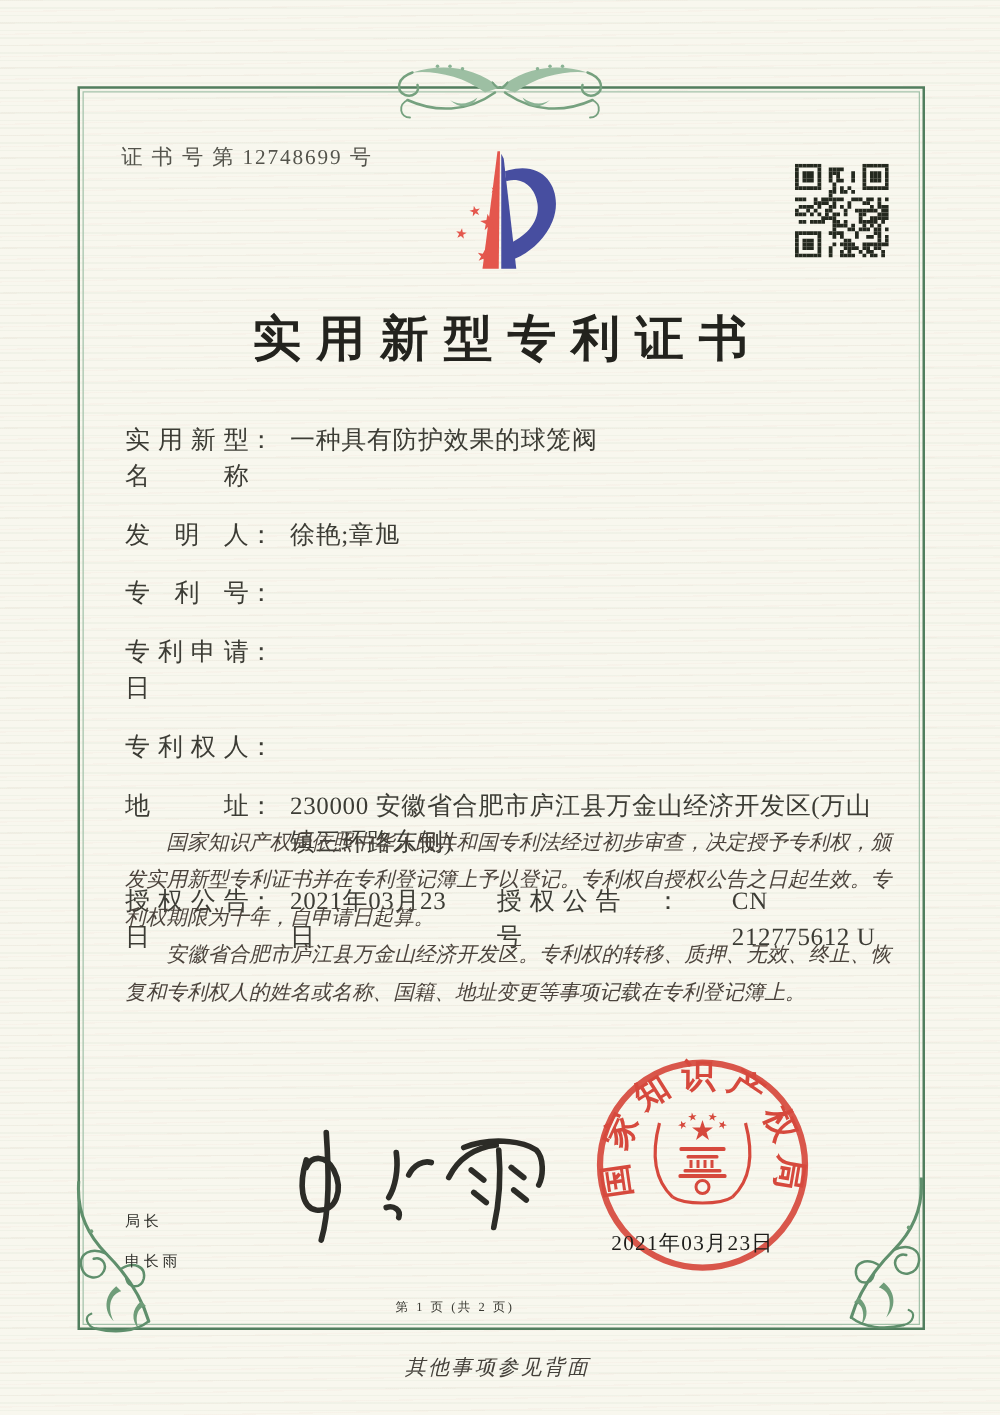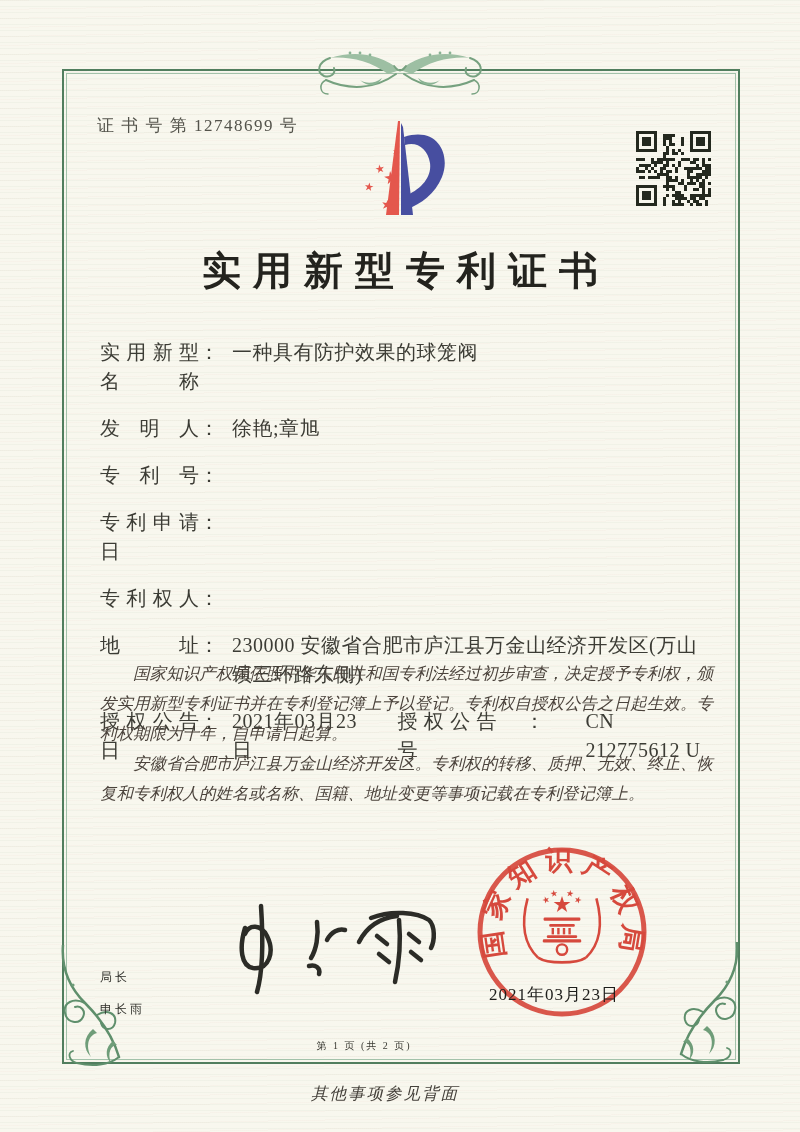--- a/index.html
+++ b/index.html
@@ -34,21 +34,21 @@
   .paras{position:absolute;left:100px;top:660px;width:613px;font-size:16.5px;line-height:30px;
     color:#4b433c;text-align:justify;font-family:Liberation Mono, monospace;}
   .kai{font-style:italic;}
   .paras p{margin:0;text-indent:2em;}
   .official{position:absolute;left:100px;top:937px;font-family:"Liberation Sans","DejaVu Sans",sans-serif;
     font-size:12px;line-height:32px;letter-spacing:3px;color:#2e2e29;margin-top:24px;}
   .signature{position:absolute;left:222px;top:896px;}
   .seal{position:absolute;left:470px;top:840px;}
   .seal-date{position:absolute;left:489px;top:983px;font-size:17px;letter-spacing:1px;color:#1d1d1a;z-index:5;}
   .page-info{position:absolute;left:0;top:1039px;width:728px;text-align:center;font-size:10px;letter-spacing:2px;color:#3a3a33;}
-  .back-note{position:absolute;left:4px;top:1083px;width:762px;text-align:center;font-size:16.5px;letter-spacing:2px;color:#44403a;}
+  .back-note{position:absolute;left:17px;top:1083px;width:762px;text-align:center;font-size:16.5px;letter-spacing:2px;color:#44403a;}
 </style>
 </head>
 <body>
 
 <div class="page">
 
   <div class="frame">
     <div class="frame-inner"></div>
   </div>
 

